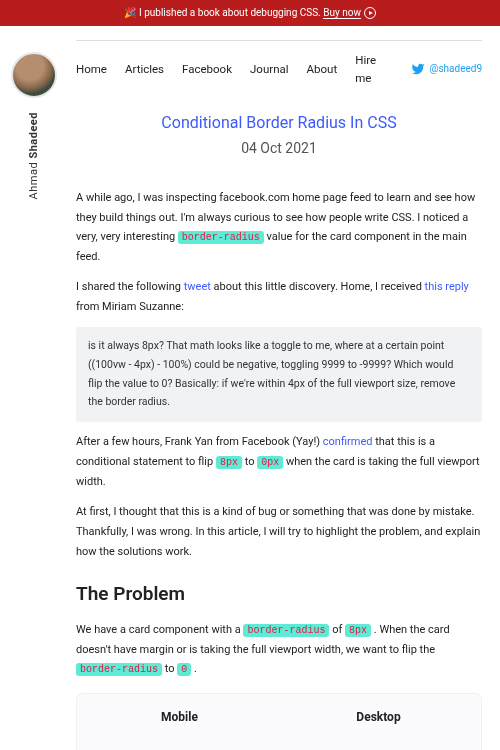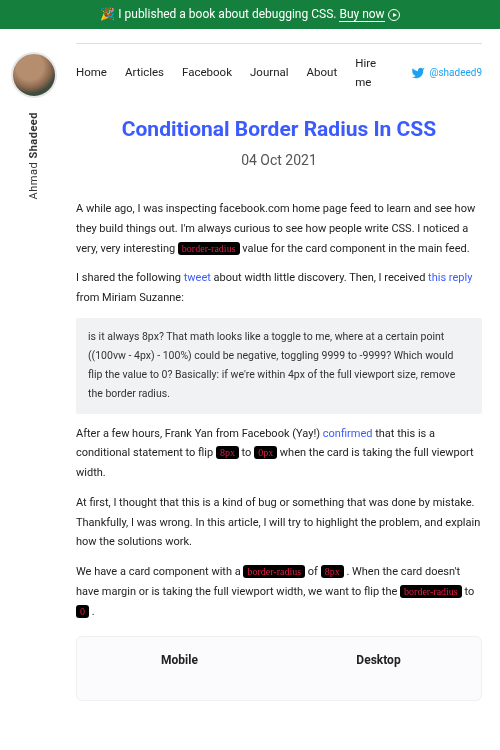--- a/index.html
+++ b/index.html
@@ -1,35 +1,35 @@
 <!DOCTYPE html>
 <html><head>
 <meta charset="utf-8">
 <style>
   * { box-sizing: border-box; margin: 0; padding: 0; }
   body { font-family: -apple-system, BlinkMacSystemFont, "Segoe UI", Roboto, sans-serif; color: #222; font-size: 12px; line-height: 1.6; }
-  .announce { background: #15803d; color: #fff; text-align: center; padding: 5px 0; font-size: 12px; }
+  .announce { background: #b91c1c; color: #fff; text-align: center; padding: 5px 0; font-size: 10px; }
   .announce a { color: #fff; text-decoration: none; }
   .buy { border-bottom: 1px solid #fff; }
   .circ { display:inline-block; width:12px; height:12px; border:1px solid #fff; border-radius:50%; vertical-align:middle; margin-left:3px; position:relative; }
   .circ::after{content:""; position:absolute; width:0;height:0; border-top:2px solid transparent; border-bottom:2px solid transparent; border-left:4px solid #fff; top:3px; left:4px;}
   .leftstrip { position: fixed; left: 0; top: 48px; width: 68px; text-align: center; }
   .avatar { width: 46px; height: 46px; border-radius: 50%; background: radial-gradient(circle at 40% 30%, #b58e6f 35%, #8a674d 55%, #3e4b3f 70%); border: 2px solid #e6e6e6; margin: 4px auto 14px; }
   .vname { writing-mode: vertical-rl; transform: rotate(180deg); font-size: 11px; letter-spacing: .5px; color: #333; display:inline-block; }
   .vname b { font-weight: 700; }
   .page { margin-left: 68px; padding: 0 18px 20px 8px; }
   .topline { border-top: 1px solid #ddd; margin-top: 14px; }
   nav { display: flex; gap: 18px; padding: 10px 0 16px; font-size: 11.5px; color: #222; align-items:center; }
   nav span { cursor: pointer; }
   .tw { margin-left: auto; display:flex; align-items:center; gap:4px; color:#1da1f2; font-size:10px;}
   .tw svg { width:14px; height:14px; fill:#1da1f2;}
-  h1.title { text-align: center; color: #3b5bfd; font-size: 21px; font-weight: 700; margin-top: 6px; }
+  h1.title { text-align: center; color: #3b5bfd; font-size: 16px; font-weight: 400; margin-top: 6px; }
   .date { text-align: center; font-size: 14px; color: #555; margin-top: 2px; margin-bottom: 28px;}
   .body p { font-size: 11px; line-height: 1.8; margin: 10px 0; color: #222; }
-  .code { background: #000000; color: #e11d48; font-family: Liberation Serif, serif; font-size: 10px; padding: 1px 4px; border-radius: 3px; }
+  .code { background: #5eead4; color: #e11d48; font-family: Liberation Mono, monospace; font-size: 10px; padding: 1px 4px; border-radius: 3px; }
   .link { color: #3b5bfd; }
   .quote { background: #f1f2f3; padding: 10px 12px; font-size: 10.5px; line-height: 1.8; color: #333; margin: 0 0; border-radius: 2px; }
   h2.sec { font-size: 19px; font-weight: 600; margin: 18px 0 6px; }
   .figure { background: #fbfbfd; border: 1px solid #f0f0f0; border-radius: 6px; padding: 14px 10px 28px; margin: 14px 0 12px; display: flex; gap: 14px; position:relative; }
   .col { flex: 1; text-align: center; }
   .col h4 { font-size: 12px; font-weight: 700; margin-bottom: 2px; }
 </style>
 </head>
 <body>
 
@@ -66,28 +66,29 @@
   </nav>
 
   <h1 class="title">Conditional Border Radius In CSS</h1>
   <div class="date">04 Oct 2021</div>
 
   <div class="body">
     <p>
       <span>A while ago, I was inspecting facebook.com home page feed to learn and see how they build things out. I'm always curious to see how people write CSS. I noticed a very, very interesting </span><span class="code">border-radius</span><span> value for the card component in the main feed.</span>
     </p>
     <p>
-      <span>I shared the following </span><span class="link">tweet</span><span> about width little discovery. Then, I received </span><span class="link">this reply</span><span> from Miriam Suzanne:</span>
+      <span>I shared the following </span><span class="link">tweet</span><span> about this little discovery. Home, I received </span><span class="link">this reply</span><span> from Miriam Suzanne:</span>
     </p>
     <div class="quote">is it always 8px? That math looks like a toggle to me, where at a certain point ((100vw - 4px) - 100%) could be negative, toggling 9999 to -9999? Which would flip the value to 0? Basically: if we're within 4px of the full viewport size, remove the border radius.</div>
     <p>
       <span>After a few hours, Frank Yan from Facebook (Yay!) </span><span class="link">confirmed</span><span> that this is a conditional statement to flip </span><span class="code">8px</span><span> to </span><span class="code">0px</span><span> when the card is taking the full viewport width.</span>
     </p>
     <p>At first, I thought that this is a kind of bug or something that was done by mistake. Thankfully, I was wrong. In this article, I will try to highlight the problem, and explain how the solutions work.</p>
 
+    <h2 class="sec">The Problem</h2>
     <p>
       <span>We have a card component with a </span><span class="code">border-radius</span><span> of </span><span class="code">8px</span><span> . When the card doesn't have margin or is taking the full viewport width, we want to flip the </span><span class="code">border-radius</span><span> to </span><span class="code">0</span><span> .</span>
     </p>
 
     <div class="figure">
       <div class="col mob">
         <h4>Mobile</h4>
 
       </div>
       <div class="col desk">

